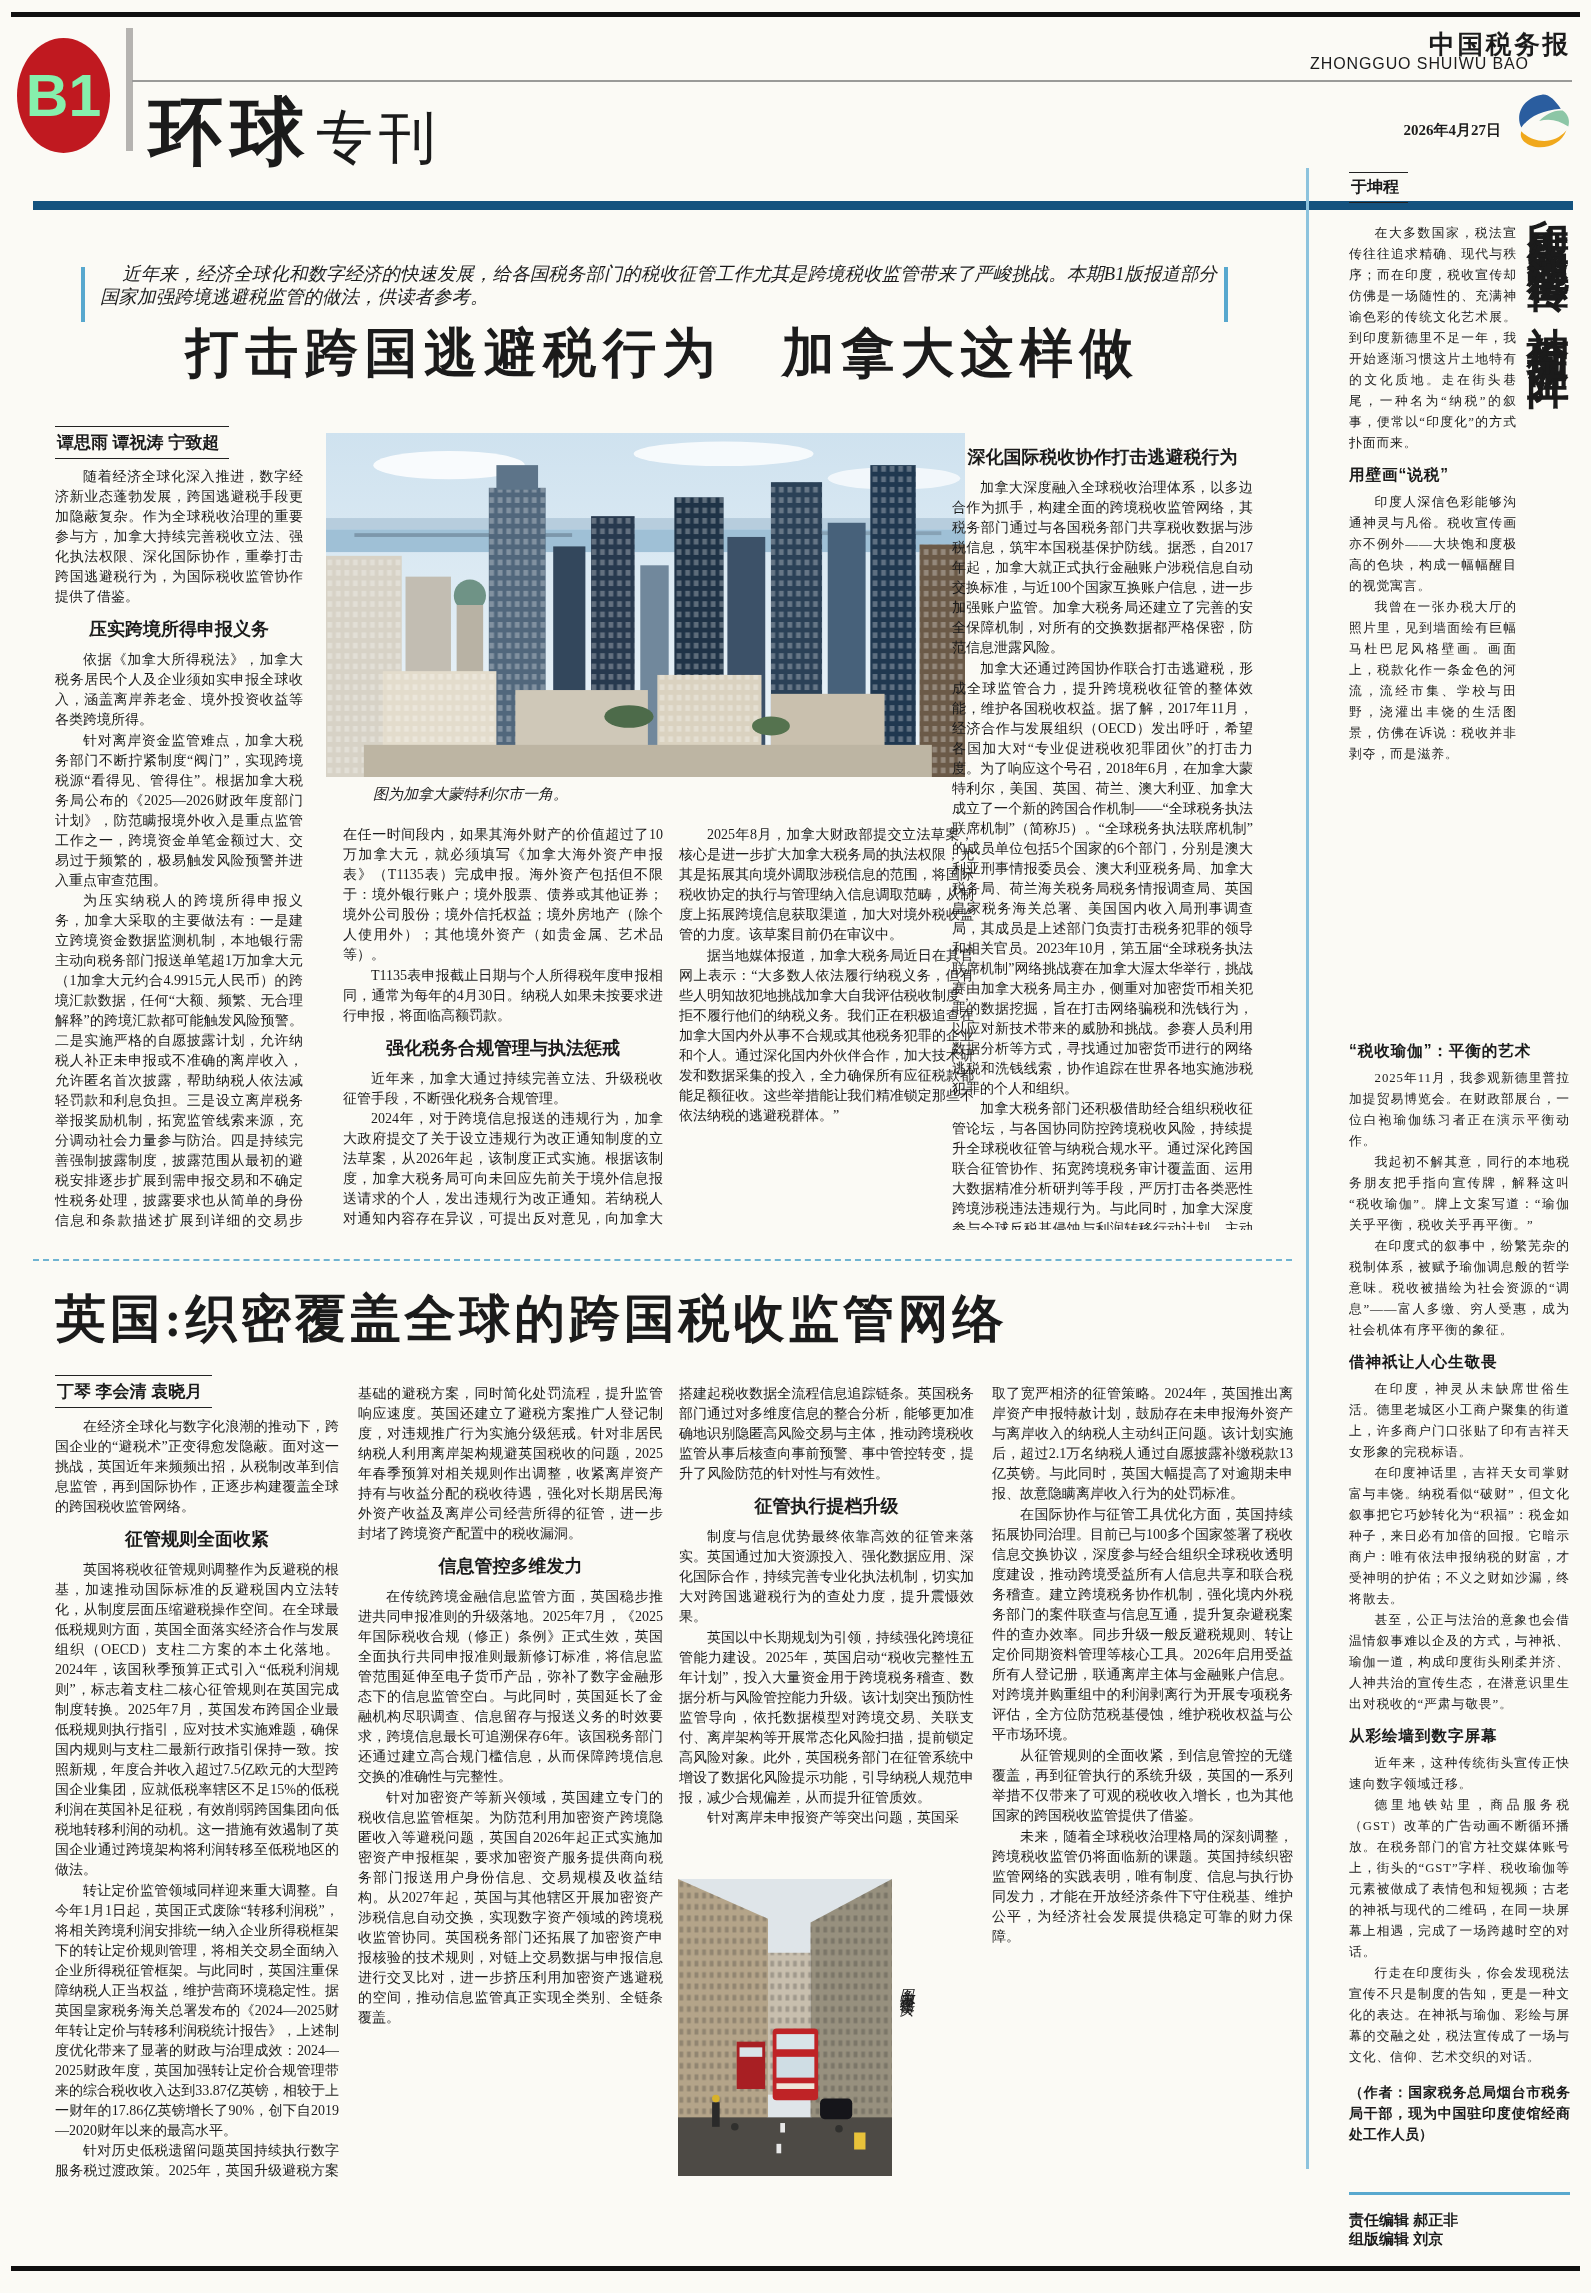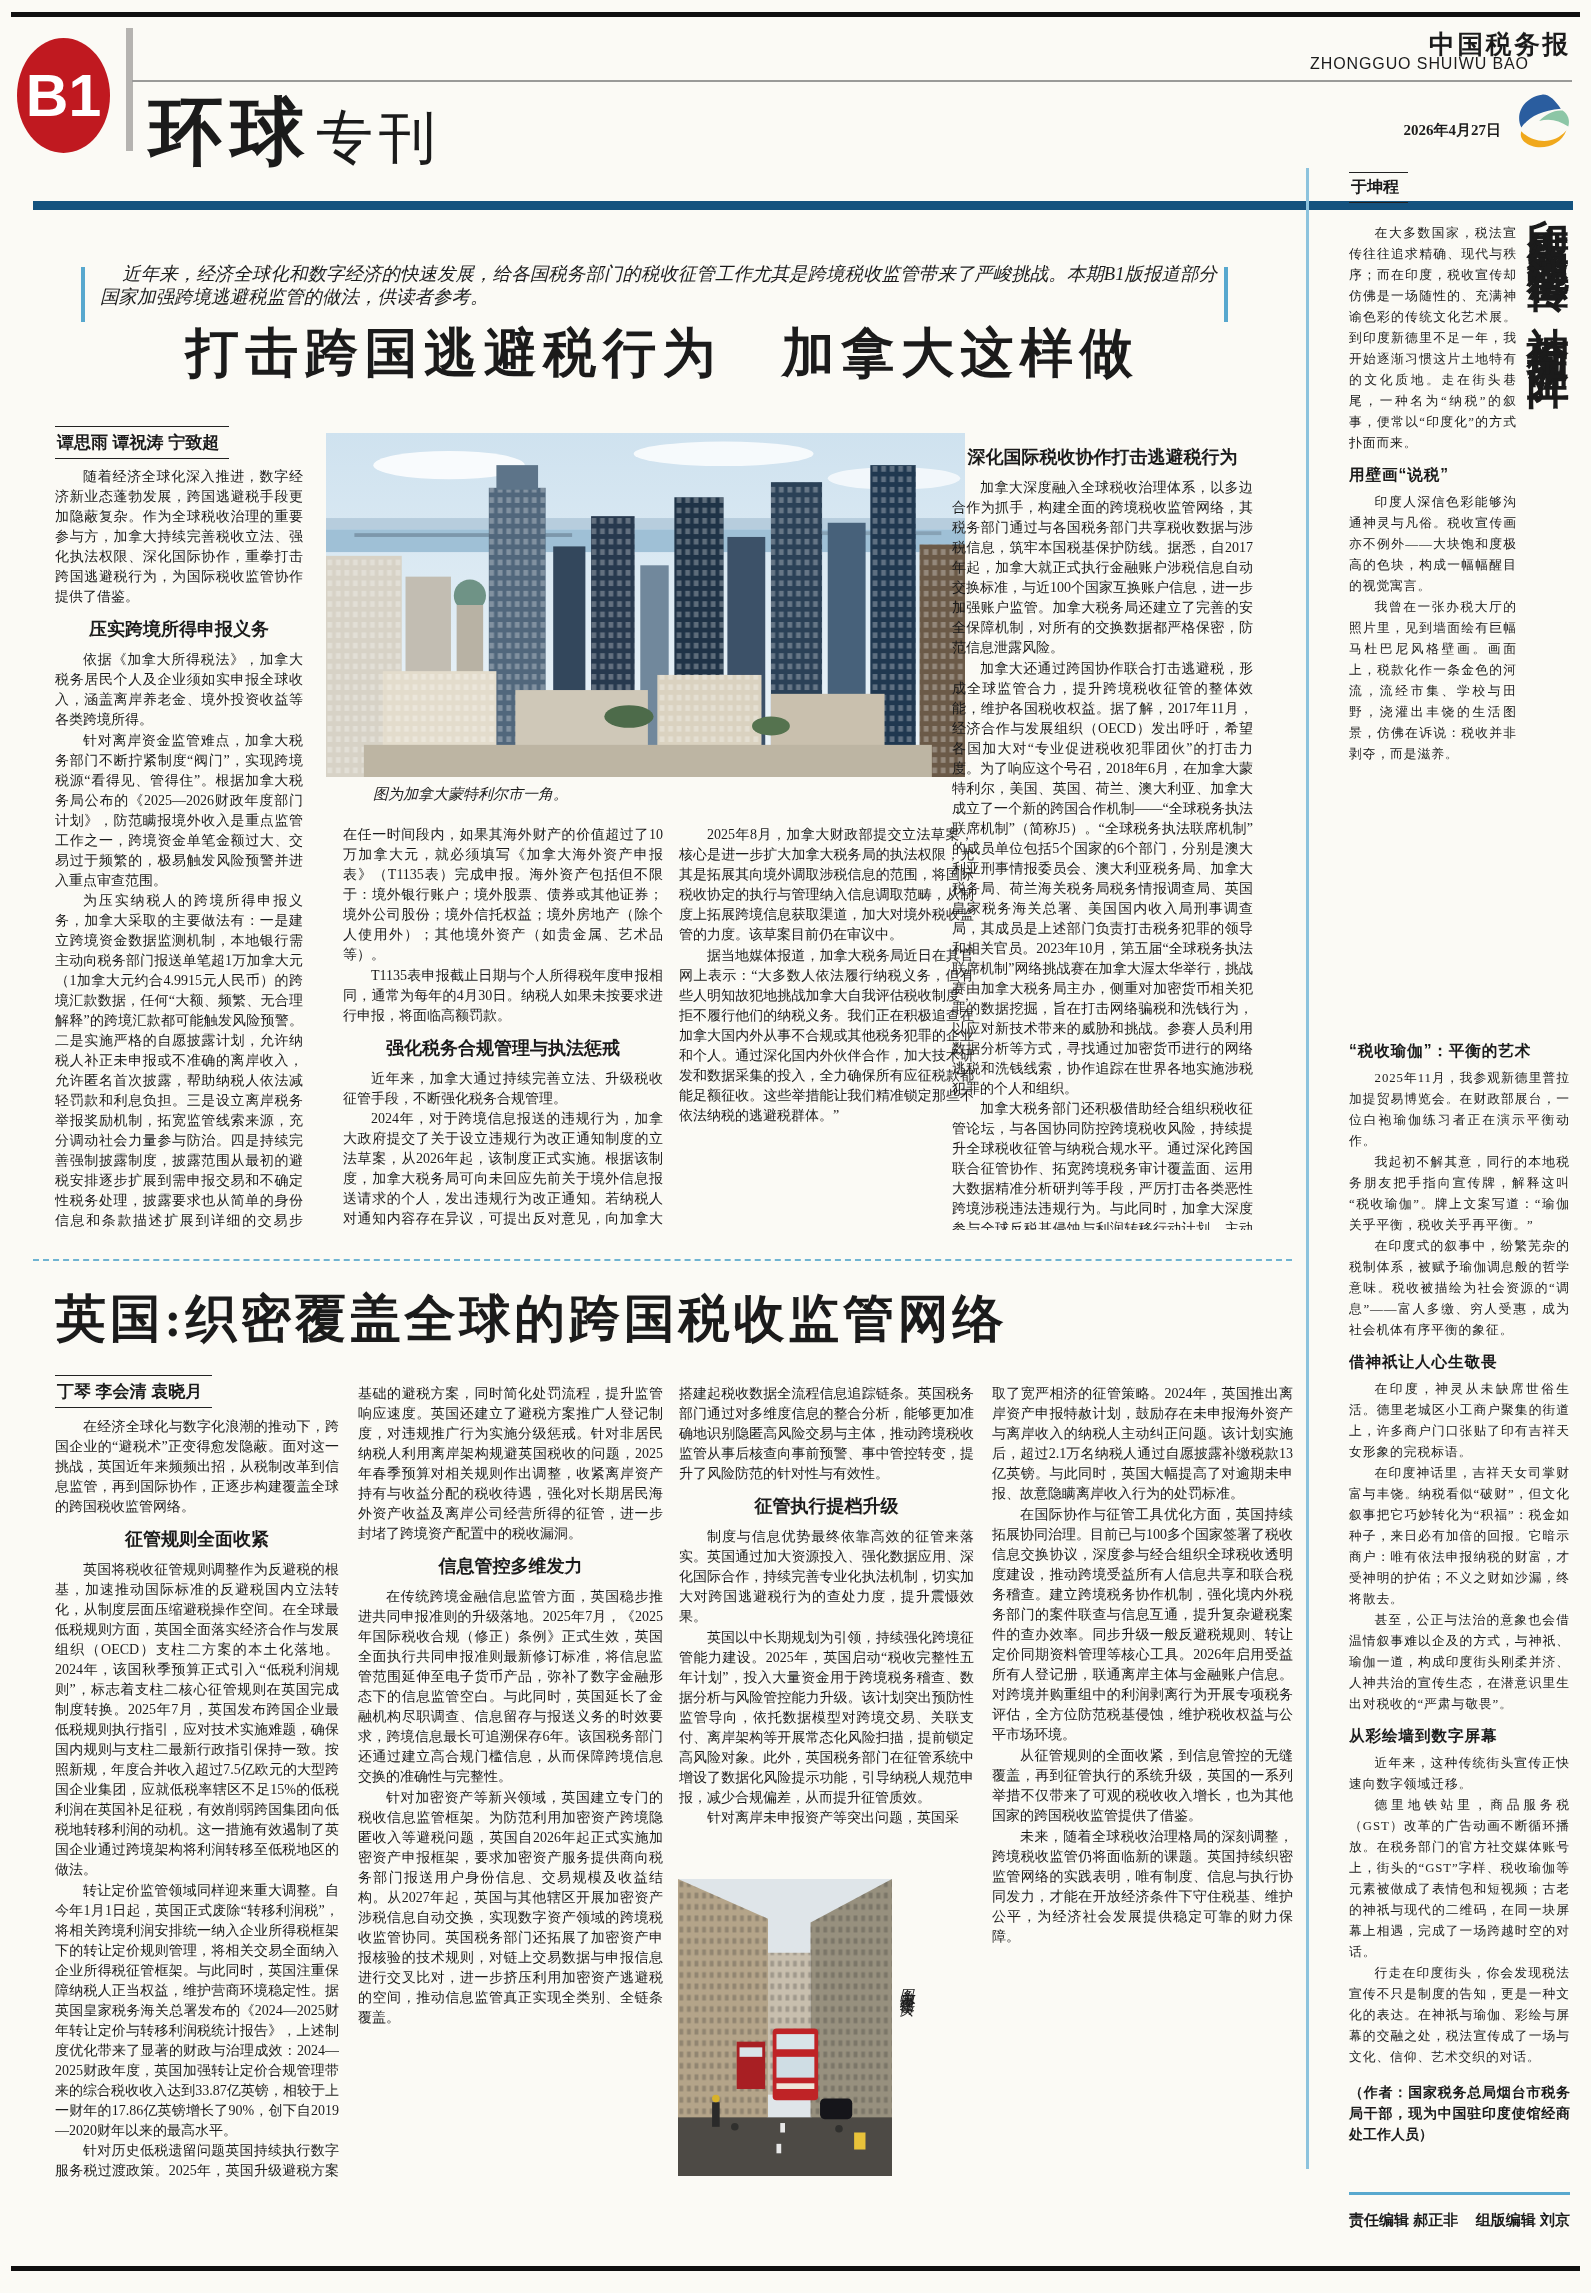--- a/index.html
+++ b/index.html
@@ -1,21 +1,21 @@
 <!DOCTYPE html>
 <html lang="zh" style="font-size:15px"><head>
 <meta charset="utf-8">
 <style>
   html,body{margin:0;padding:0;background:#666;}
   .page{position:relative;width:1592px;height:2294px;margin:0 auto;background:#fbfaf5;
         font-family:"Liberation Serif","DejaVu Serif",serif;color:#1b1b1b;overflow:hidden;}
   .abs{position:absolute;}
   
   .rule-black{background:#101010;}
-  .b1-circle{width:93px;height:115px;border-radius:50%;background:#c01920;color:#ffffff;
+  .b1-circle{width:93px;height:115px;border-radius:50%;background:#c01920;color:#86efac;
              display:flex;align-items:center;justify-content:center;
              font-family:"Liberation Sans",sans-serif;font-weight:bold;font-size:59px;}
   .gray-vbar{background:#b5b3b0;}
   .gray-hline{background:#9a9a98;height:1.9px;}
   .masthead-main{font-family:"Liberation Sans","DejaVu Sans",sans-serif;font-weight:900;font-size:74px;letter-spacing:7.6px;}
   .masthead-sub{font-family:"Liberation Serif",serif;font-weight:500;font-size:57px;letter-spacing:5.7px;}
   .paper-name{font-weight:bold;font-size:25.6px;letter-spacing:2.8px;text-align:right;}
   .paper-pinyin{font-family:"Liberation Sans",sans-serif;font-size:16px;letter-spacing:0.9px;text-align:center;}
   .issue-date{font-weight:bold;font-size:15px;text-align:right;}
   .blue-bar{background:#14527e;}
@@ -42,21 +42,21 @@
   .op{font-size:12.8px;line-height:21px;letter-spacing:0.9px;}
   .op p{margin:0;text-indent:2em;}
   .op h3.sub{font-family:"Liberation Sans",sans-serif;font-weight:bold;font-size:15.6px;
              text-align:left;margin:9.5px 0 7.6px;text-indent:0;}
   .op-headline{writing-mode:vertical-rl;font-family:"Liberation Sans","DejaVu Sans",sans-serif;
                font-weight:900;font-size:42px;letter-spacing:6.6px;}
   .op-attr{font-family:"Liberation Sans",sans-serif;font-weight:bold;font-size:14px;line-height:21px;text-align:justify;}
   .blue-hline{background:#58a8ce;}
   .blue-vline{background:#8dc3dd;}
   .editors{font-family:"Liberation Sans",sans-serif;font-weight:bold;font-size:15px;
-           display:flex;justify-content:space-between;}
+           display:flex;justify-content:space-between;flex-direction:column;}
 </style>
 </head>
 <body>
 
 <div class="page">
 
   <div class="abs rule-black" style="left:11.4px;top:12.3px;width:1569px;height:4.7px;"></div>
 
   <div class="abs b1-circle" style="left:17px;top:38px;">B1</div>
   <div class="abs gray-vbar" style="left:126px;top:28px;width:6.6px;height:123px;"></div>

